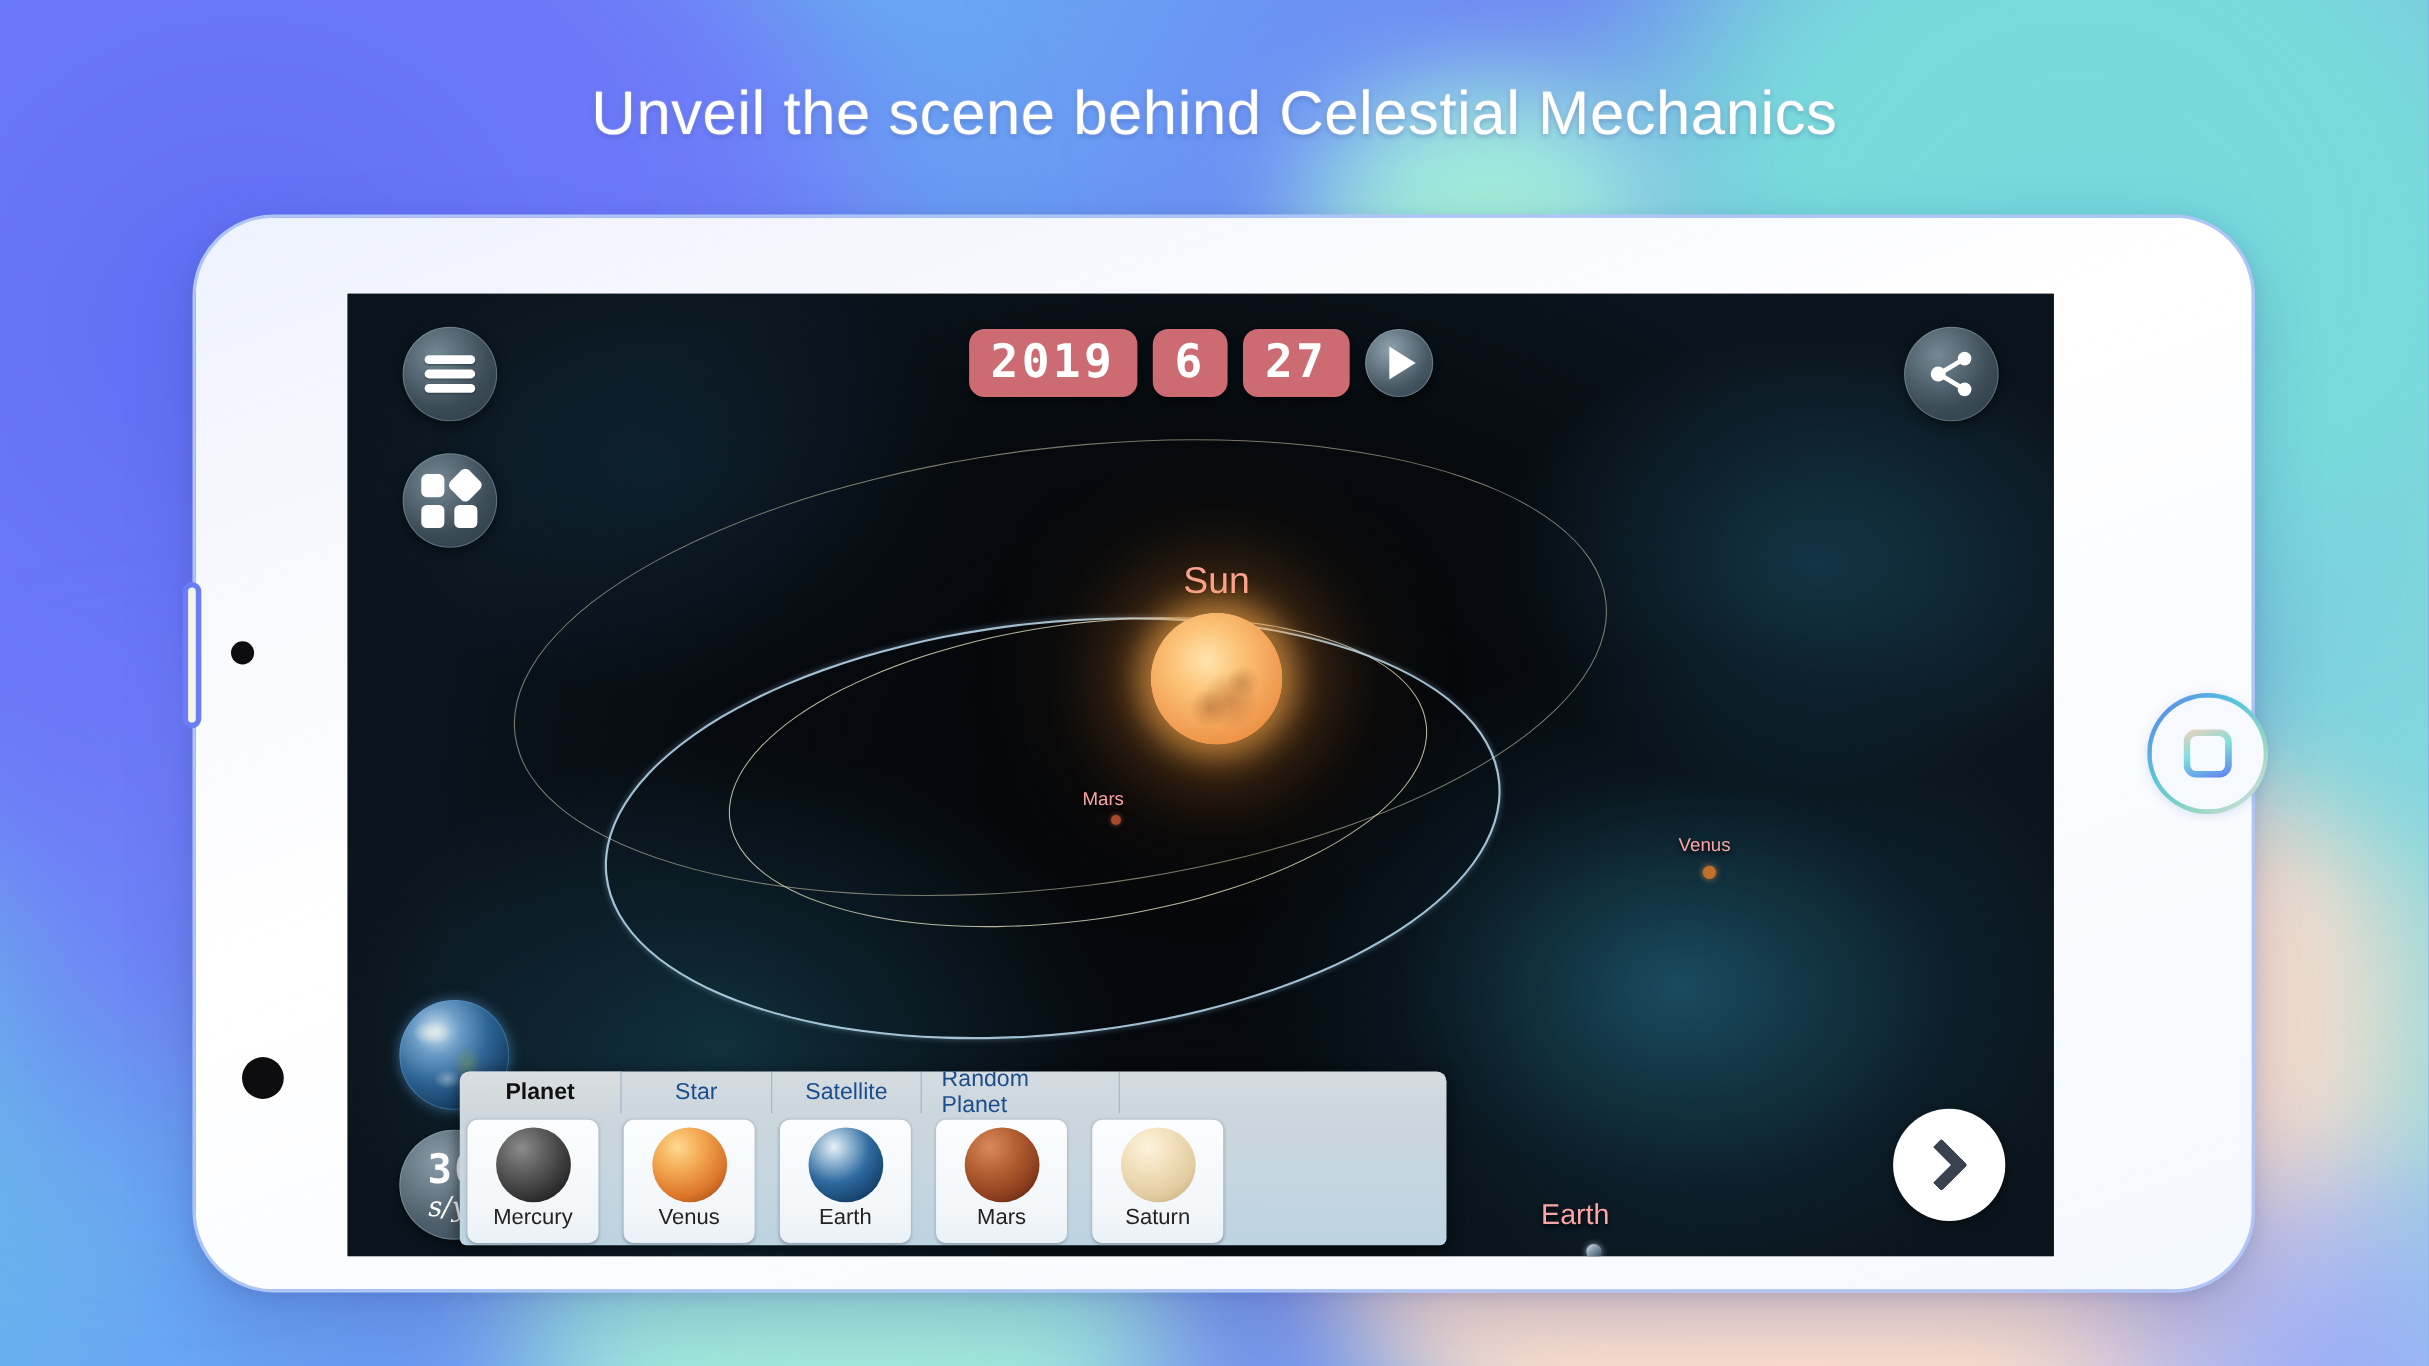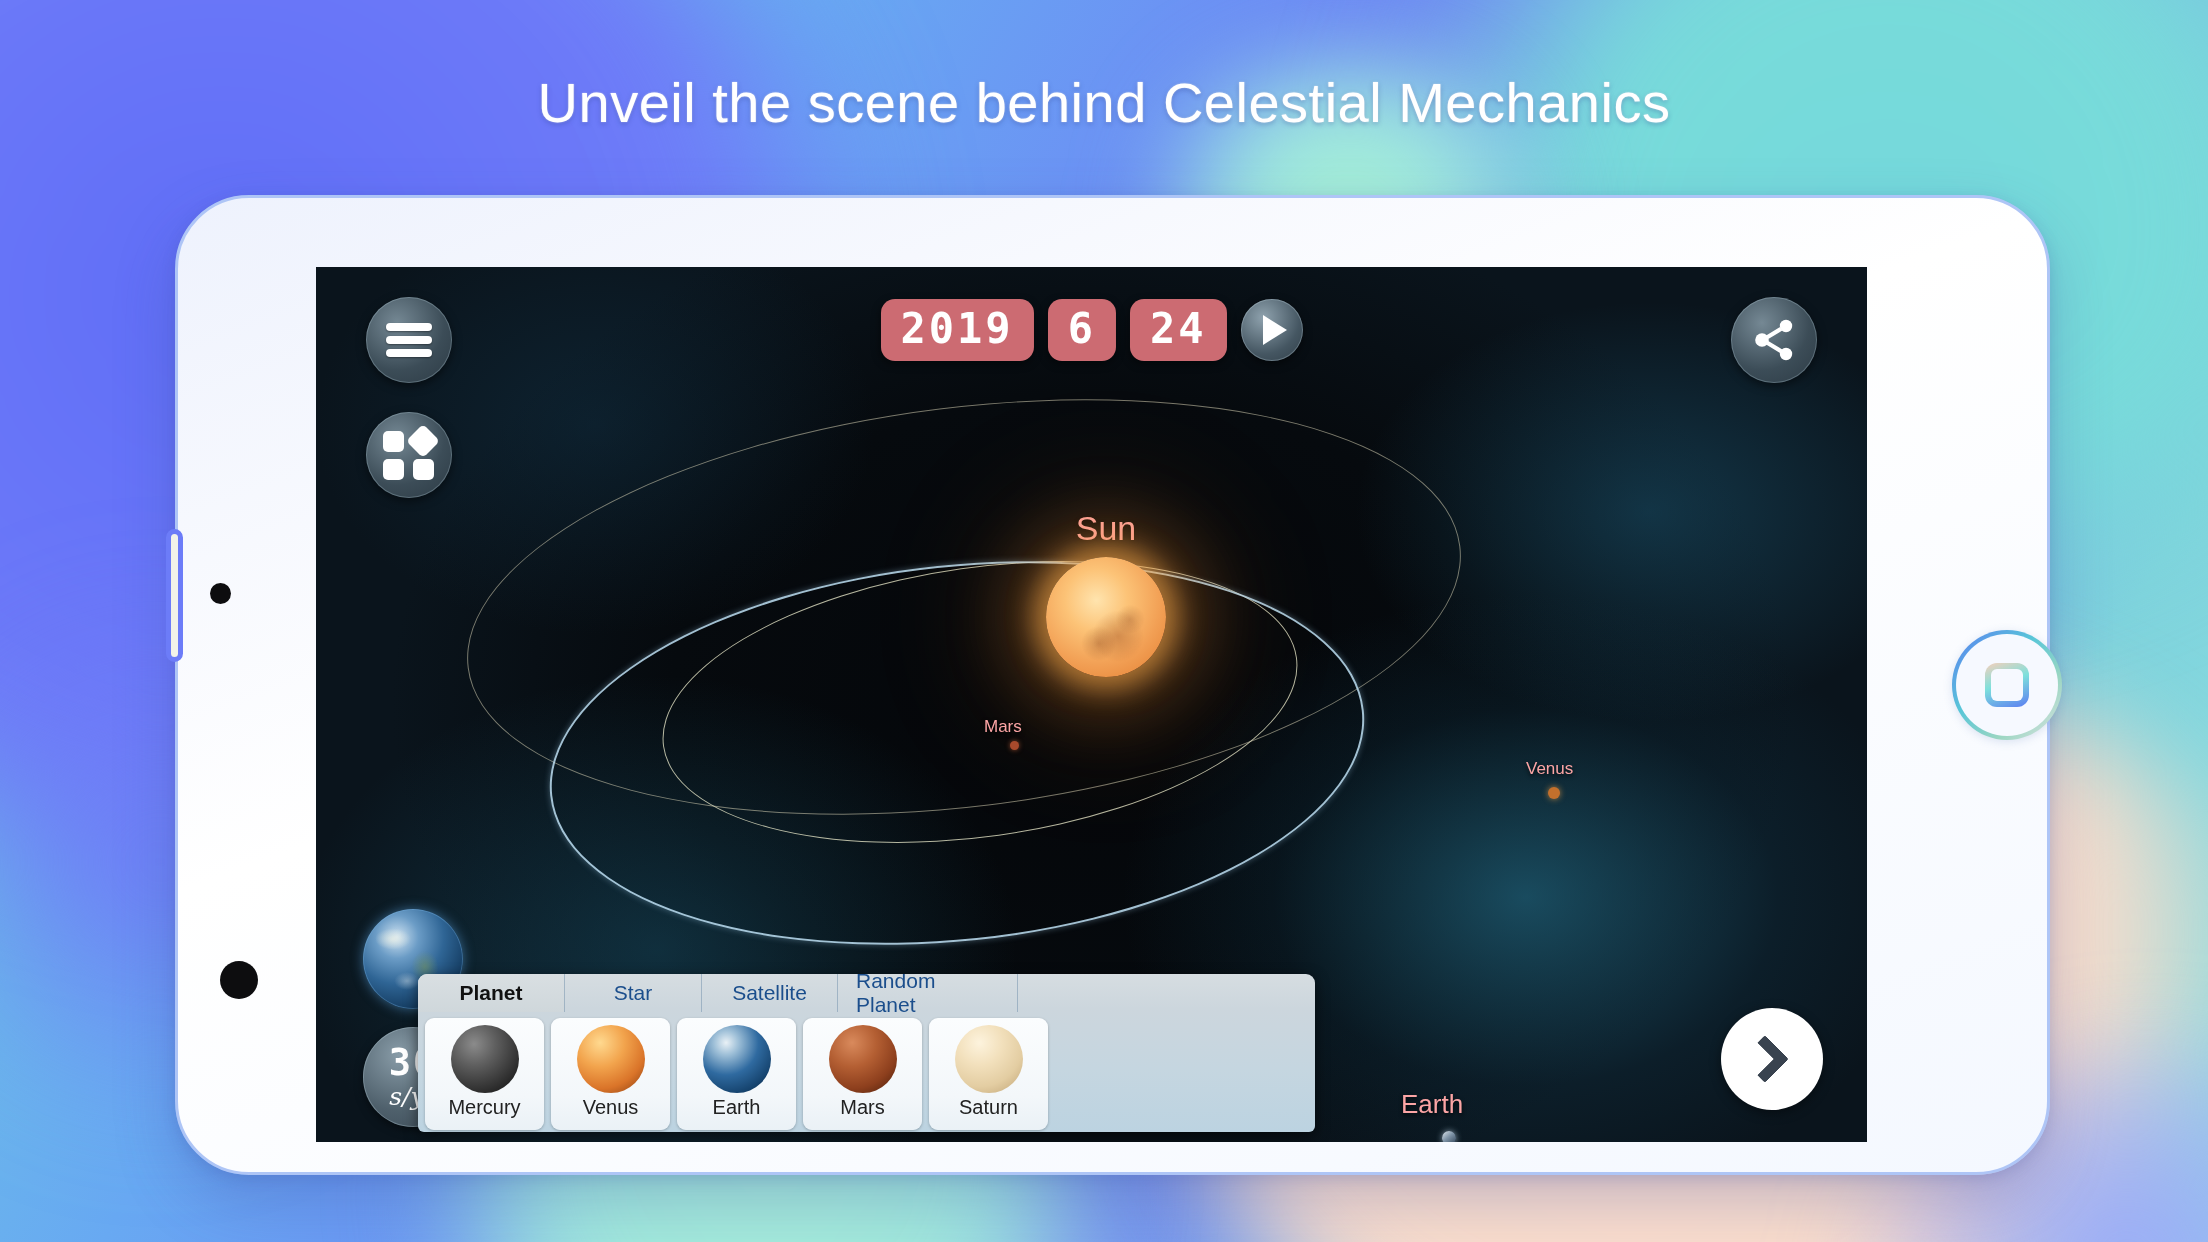--- a/index.html
+++ b/index.html
@@ -169,21 +169,21 @@
   .tab { display:flex; align-items:center; justify-content:center;
          font-size:21px; color:#1b4e8c; border-right:1px solid rgba(120,150,175,.55);
          padding:0 18px; }
   .tab.active { background:linear-gradient(180deg,#d9dfe2,#cfd7db); color:#111; font-weight:700; }
   #tabs .tab:nth-child(1){ width:147px; }
   #tabs .tab:nth-child(2){ width:137px; }
   #tabs .tab:nth-child(3){ width:136px; }
   #tabs .tab:nth-child(4){ width:180px; }
   #tabs .spacer { flex:1; }
 
-  #cards { display:flex; gap:7px; padding:6px 7px 8px; }
+  #cards { display:flex; gap:23px; padding:6px 7px 8px; }
   .card { width:119px; height:112px; border-radius:9px;
           background:linear-gradient(180deg,#fbfdfe 0%,#f3f7fa 70%,#eaf1f6 100%);
           box-shadow:0 1px 3px rgba(0,0,0,.25);
           display:flex; flex-direction:column; align-items:center; justify-content:flex-start;
           padding-top:7px; }
   .card .pl { width:68px; height:68px; border-radius:50%; }
   .card .nm { font-size:20px; color:#222; margin-top:3px; }
 
   .p-mercury { background:radial-gradient(circle at 34% 28%, #8b8b8b 0%, #5f5f5f 32%, #3a3a3a 62%, #161616 92%); }
   .p-venus   { background:radial-gradient(circle at 34% 26%, #ffd48a 0%, #f3a košer 0%, #f0a04a 34%, #d9722a 66%, #8c3f12 95%); }
@@ -264,21 +264,21 @@
         <circle cx="18" cy="5" r="3.1" fill="#fff"></circle>
         <circle cx="18" cy="19" r="3.1" fill="#fff"></circle>
         <circle cx="6" cy="12" r="3.4" fill="#fff"></circle>
         <path d="M8.6 10.6 L15.6 6.4 M8.6 13.4 L15.6 17.6" stroke="#fff" stroke-width="2.1" fill="none"></path>
       </svg>
     </div>
 
     <div id="datebar">
       <div class="pill">2019</div>
       <div class="pill">6</div>
-      <div class="pill">24</div>
+      <div class="pill">27</div>
       <div id="btn-play">
         <div class="tri"></div>
       </div>
     </div>
 
     <div id="earth-btn"></div>
     <div id="speed-btn">
       <div class="num">30</div>
       <div class="unit">s/yr</div>
     </div>

